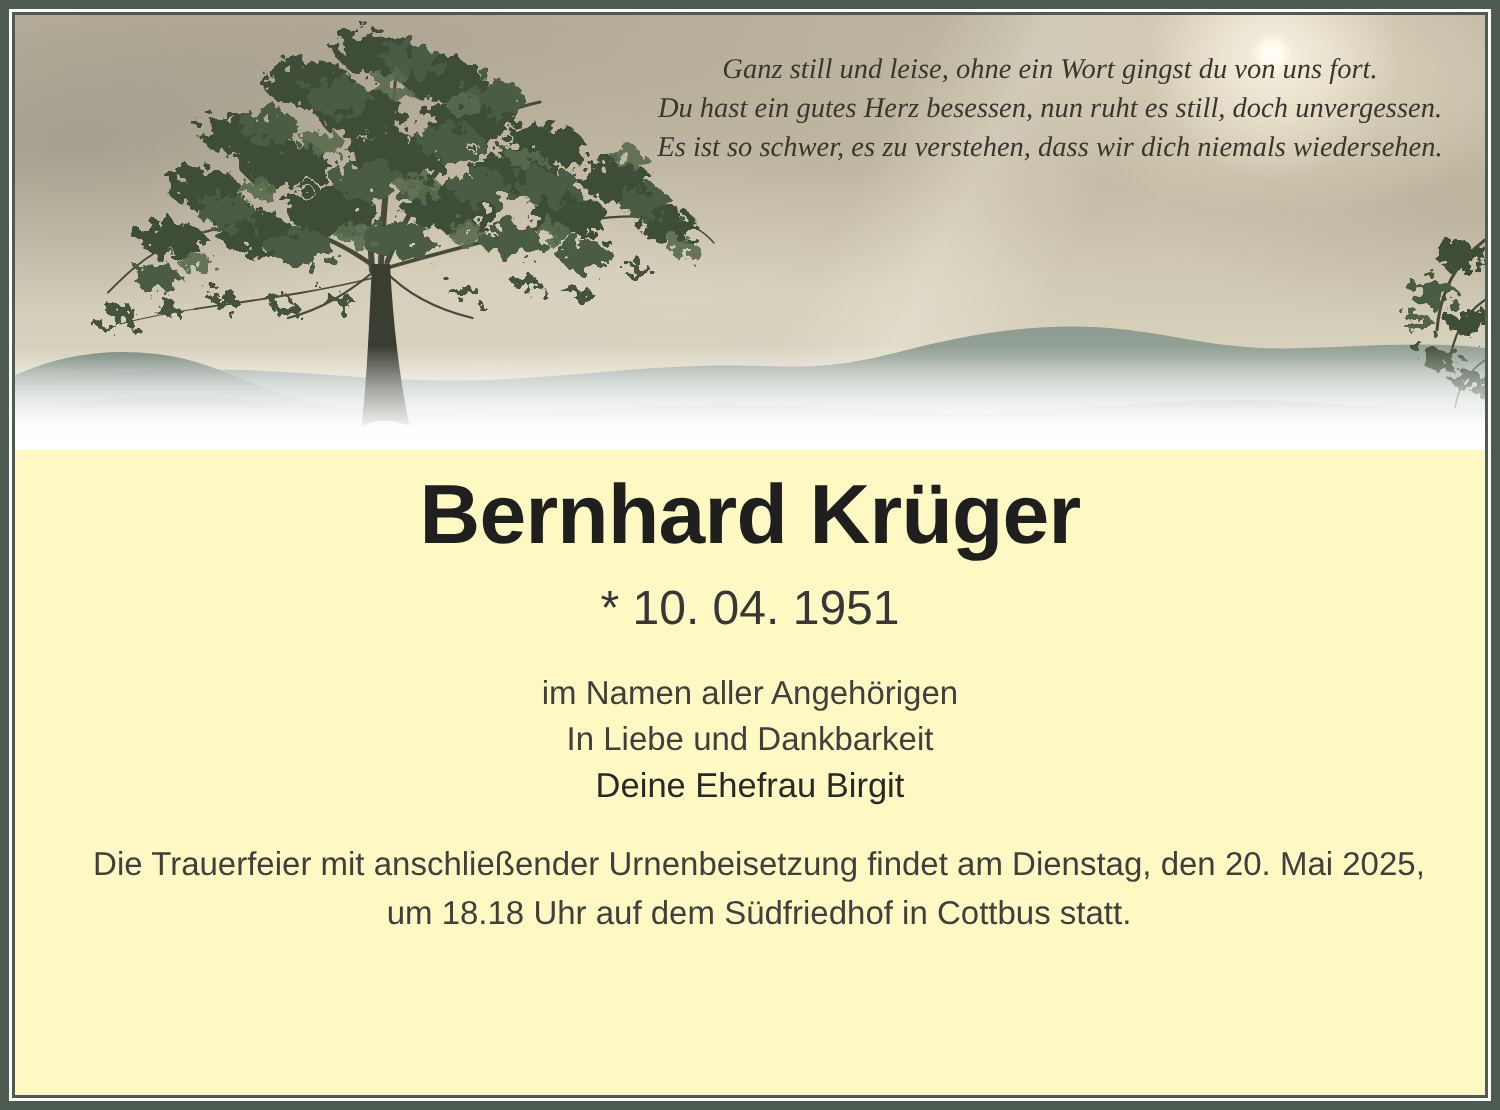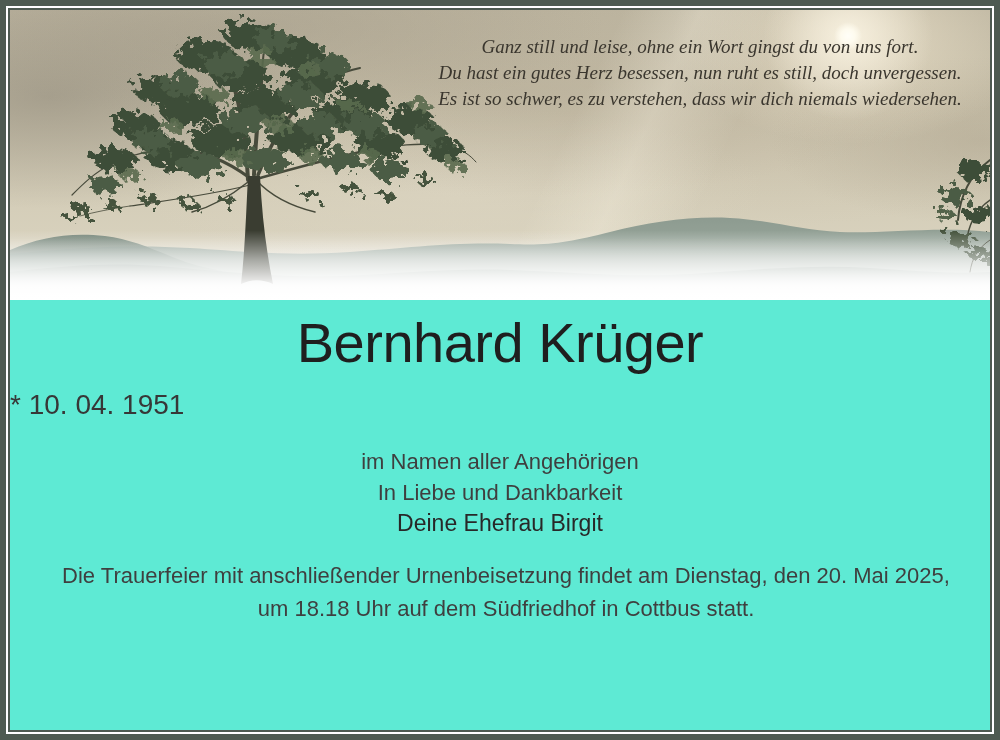--- a/index.html
+++ b/index.html
@@ -1,18 +1,18 @@
 <!DOCTYPE html>
 <html><head>
 <meta charset="utf-8">
 <style>
   html,body{margin:0;padding:0;background:#fff;}
   body{width:1000px;height:740px;font-family:"Liberation Sans",sans-serif;}
   .notice{box-sizing:border-box;width:1000px;height:740px;border:6px solid #4e5b51;padding:2px;background:#fff;}
-  .inner{box-sizing:border-box;width:100%;height:100%;border:2px solid #4e5b51;overflow:hidden;background:#5eead4;}
+  .inner{box-sizing:border-box;width:100%;height:100%;border:2px solid #4e5b51;overflow:hidden;background:#fef9c3;}
 
   
   .photo{position:relative;width:980px;height:290px;overflow:hidden;
     background:
       radial-gradient(circle 14px at 838px 26px, #fffef8 0%, rgba(255,252,240,.9) 50%, rgba(250,244,226,0) 100%),
       radial-gradient(circle 85px at 838px 26px, rgba(252,246,230,.8) 0%, rgba(248,240,220,0) 100%),
       linear-gradient(115deg, transparent 55%, rgba(255,250,235,.28) 62%, transparent 70%),
       radial-gradient(ellipse 260px 150px at 86% 10%, rgba(241,231,207,.7), rgba(241,231,207,0) 70%),
       radial-gradient(ellipse 300px 120px at 99% 45%, rgba(170,160,138,.45), transparent 70%),
       radial-gradient(ellipse 420px 160px at 4% 30%, rgba(133,127,113,.5), transparent 70%),
@@ -26,23 +26,23 @@
     background:linear-gradient(180deg, rgba(255,255,255,0) 0%, rgba(255,255,255,0) 76%,
       rgba(255,255,255,.55) 86%, rgba(255,255,255,.95) 95%, #fff 100%);}
   .verse{position:absolute;top:24px;left:380px;width:620px;z-index:3;text-align:center;
     font-family:"Liberation Serif",serif;font-style:italic;font-size:19px;line-height:26px;
     color:#3a362e;white-space:nowrap;}
 
   
   .content{text-align:center;color:#3f3f3f;}
   .content div, .content p, .content h1{white-space:nowrap;}
   .intro{margin:16px 0 0;font-size:22px;line-height:35px;color:#3f3f3f;}
-  .name{margin:12px 0 0;font-size:56px;line-height:62px;font-weight:normal;color:#1f1f1f;letter-spacing:-.5px;
+  .name{margin:12px 0 0;font-size:56px;line-height:62px;font-weight:bold;color:#1f1f1f;letter-spacing:-.5px;
     font-family:"Liberation Sans",sans-serif;}
-  .dates{margin-top:18px;font-size:28px;line-height:26px;color:#373737;display:flex;justify-content:flex-start;gap:34px;}
+  .dates{margin-top:18px;font-size:32px;line-height:26px;color:#373737;display:flex;justify-content:center;gap:34px;}
   .closing{margin-top:28px;font-size:22px;line-height:31px;color:#3f3f3f;}
   .signature{font-weight:normal;color:#282828;font-size:23px;}
   .funeral{margin-top:20px;font-size:22px;line-height:33px;color:#3f3f3f;padding-left:12px;}
 </style>
 </head>
 <body>
 
 <div class="notice">
   <div class="inner">
 

